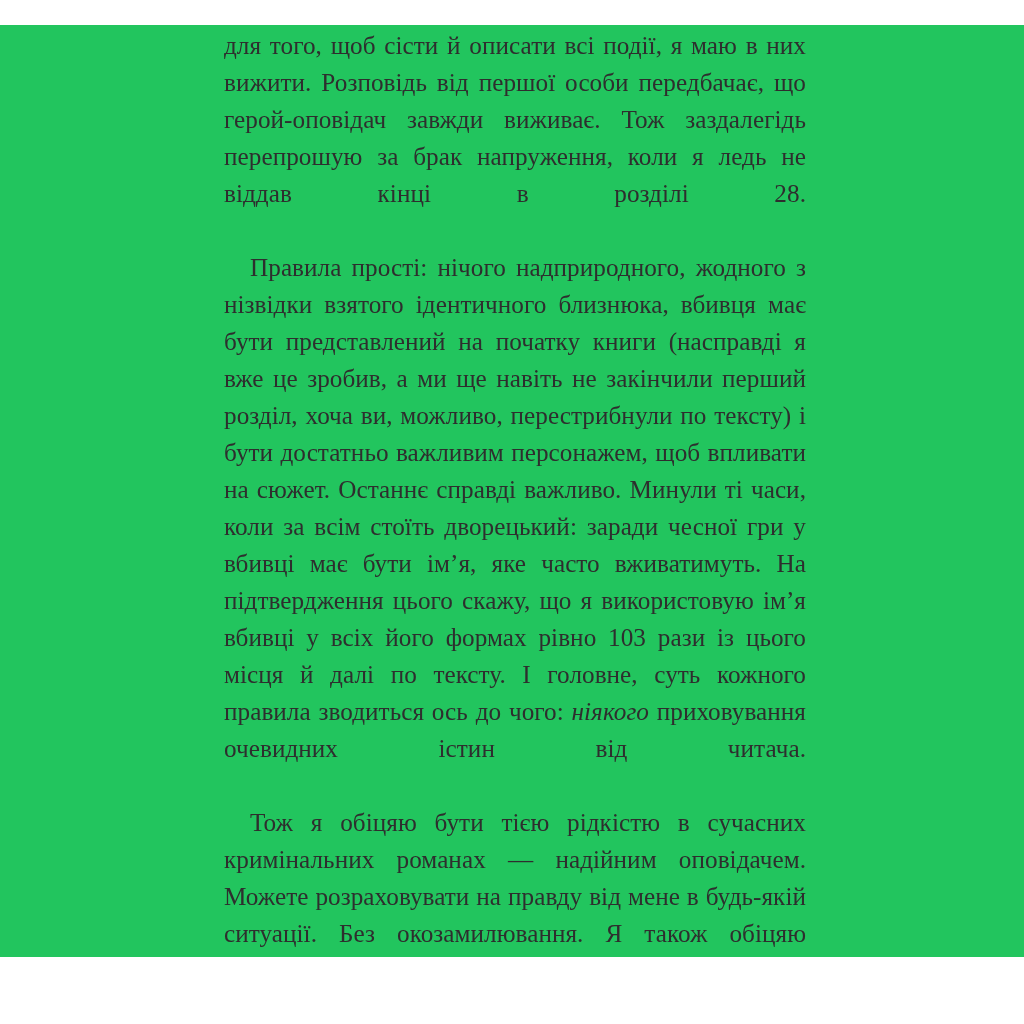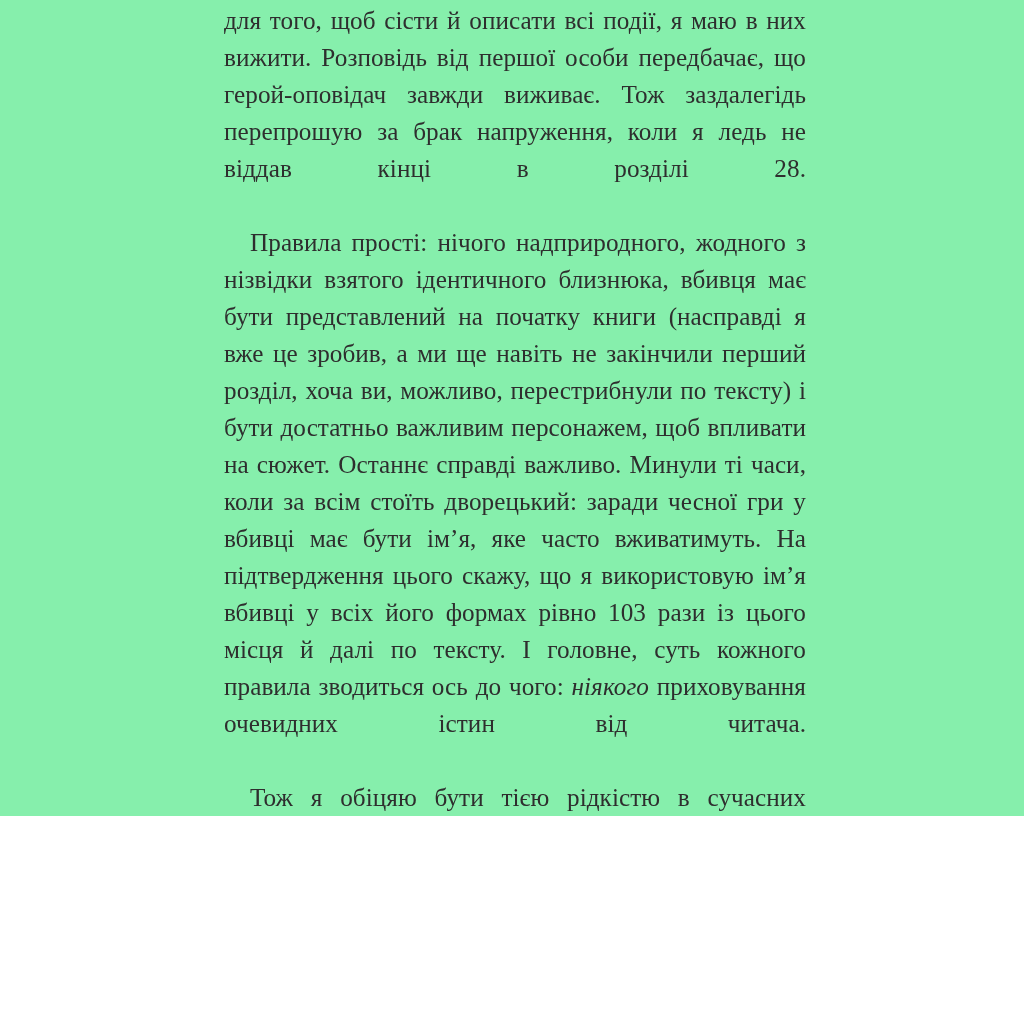--- a/index.html
+++ b/index.html
@@ -3,24 +3,25 @@
 <meta charset="utf-8">
 <style>
   html, body {
     margin: 0;
     padding: 0;
     background: #ffffff;
   }
   .page {
     position: relative;
     width: 1024px;
-    height: 816px;
-    background: #86efac;
+    height: 932px;
+    background: #22c55e;
     overflow: hidden;
     box-sizing: border-box;
+    margin-top: 25px;
   }
   .text-column {
     position: absolute;
     left: 224px;
     top: 2px;
     width: 582px;
   }
   .para {
     margin: 0;
     font-family: "Liberation Serif", "DejaVu Serif", serif;

